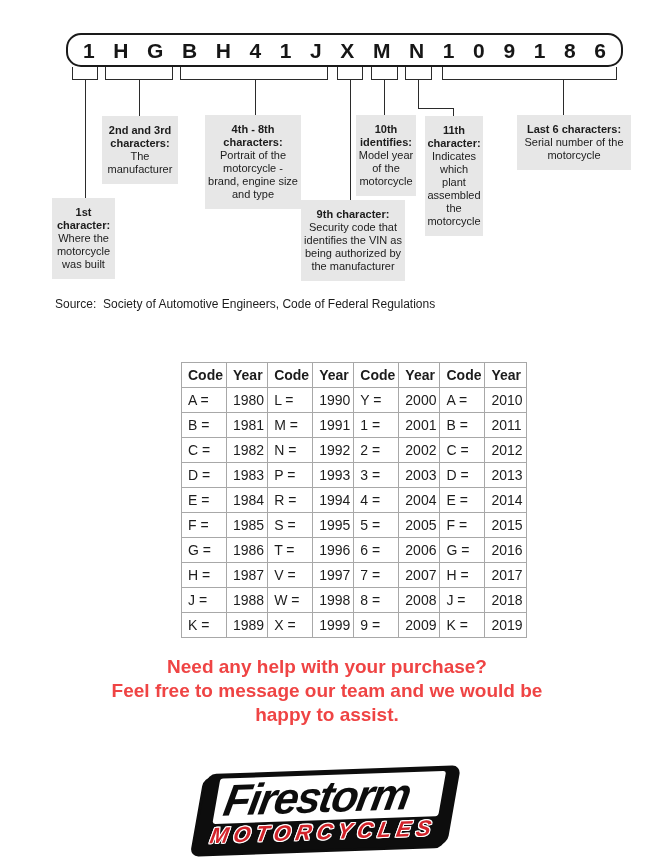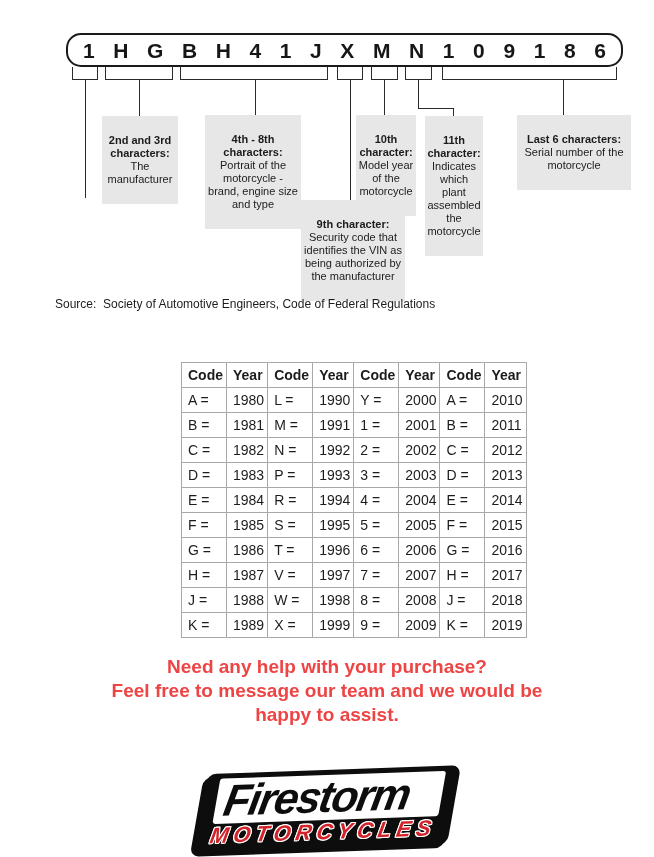--- a/index.html
+++ b/index.html
@@ -48,21 +48,21 @@
   .vline { position: absolute; width: 1px; background: #2b2b2b; }
   .hline { position: absolute; height: 1px; background: #2b2b2b; }
 
   
   .callout {
     position: absolute;
     background: #e7e7e7;
     text-align: center;
     font-size: 11px;
     line-height: 13px;
-    padding: 18px 2px;
+    padding: 8px 2px;
     color: #1c1c1c;
   }
   .callout .title { font-weight: bold; display: block; }
   .callout .body { display: block; }
 
   .source-note {
     position: absolute;
     left: 55px; top: 297px;
     font-size: 12px;
     color: #1c1c1c;
@@ -175,34 +175,38 @@
   <div class="vline" style="left:85px;  top:80px; height:118px;"></div>
   <div class="vline" style="left:139px; top:80px; height:36px;"></div>
   <div class="vline" style="left:255px; top:80px; height:35px;"></div>
   <div class="vline" style="left:350px; top:80px; height:120px;"></div>
   <div class="vline" style="left:384px; top:80px; height:35px;"></div>
   <div class="vline" style="left:418px; top:80px; height:28px;"></div>
   <div class="hline" style="left:418px; top:108px; width:36px;"></div>
   <div class="vline" style="left:453px; top:108px; height:8px;"></div>
   <div class="vline" style="left:563px; top:80px; height:35px;"></div>
 
+  <div class="callout" style="left:52px; top:198px; width:63px;">
+    <span class="title">1st character:</span>
+    <span class="body">Where the motorcycle was built</span>
+  </div>
   <div class="callout" style="left:102px; top:116px; width:76px;">
     <span class="title">2nd and 3rd characters:</span>
     <span class="body">The manufacturer</span>
   </div>
   <div class="callout" style="left:205px; top:115px; width:96px;">
     <span class="title">4th - 8th characters:</span>
     <span class="body">Portrait of the motorcycle - brand, engine size and type</span>
   </div>
   <div class="callout" style="left:301px; top:200px; width:104px;">
     <span class="title">9th character:</span>
     <span class="body">Security code that identifies the VIN as being authorized by the manufacturer</span>
   </div>
   <div class="callout" style="left:356px; top:115px; width:60px;">
-    <span class="title">10th character:</span>
+    <span class="title">10th identifies:</span>
     <span class="body">Model year of the motorcycle</span>
   </div>
   <div class="callout" style="left:425px; top:116px; width:58px;">
     <span class="title">11th character:</span>
     <span class="body">Indicates which plant assembled the motorcycle</span>
   </div>
   <div class="callout" style="left:517px; top:115px; width:114px;">
     <span class="title">Last 6 characters:</span>
     <span class="body">Serial number of the motorcycle</span>
   </div>

